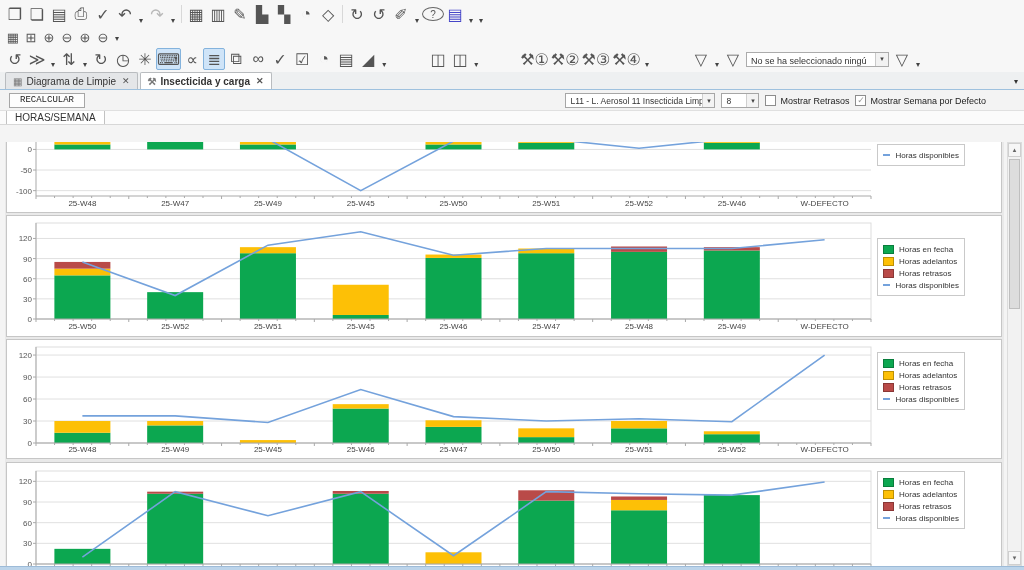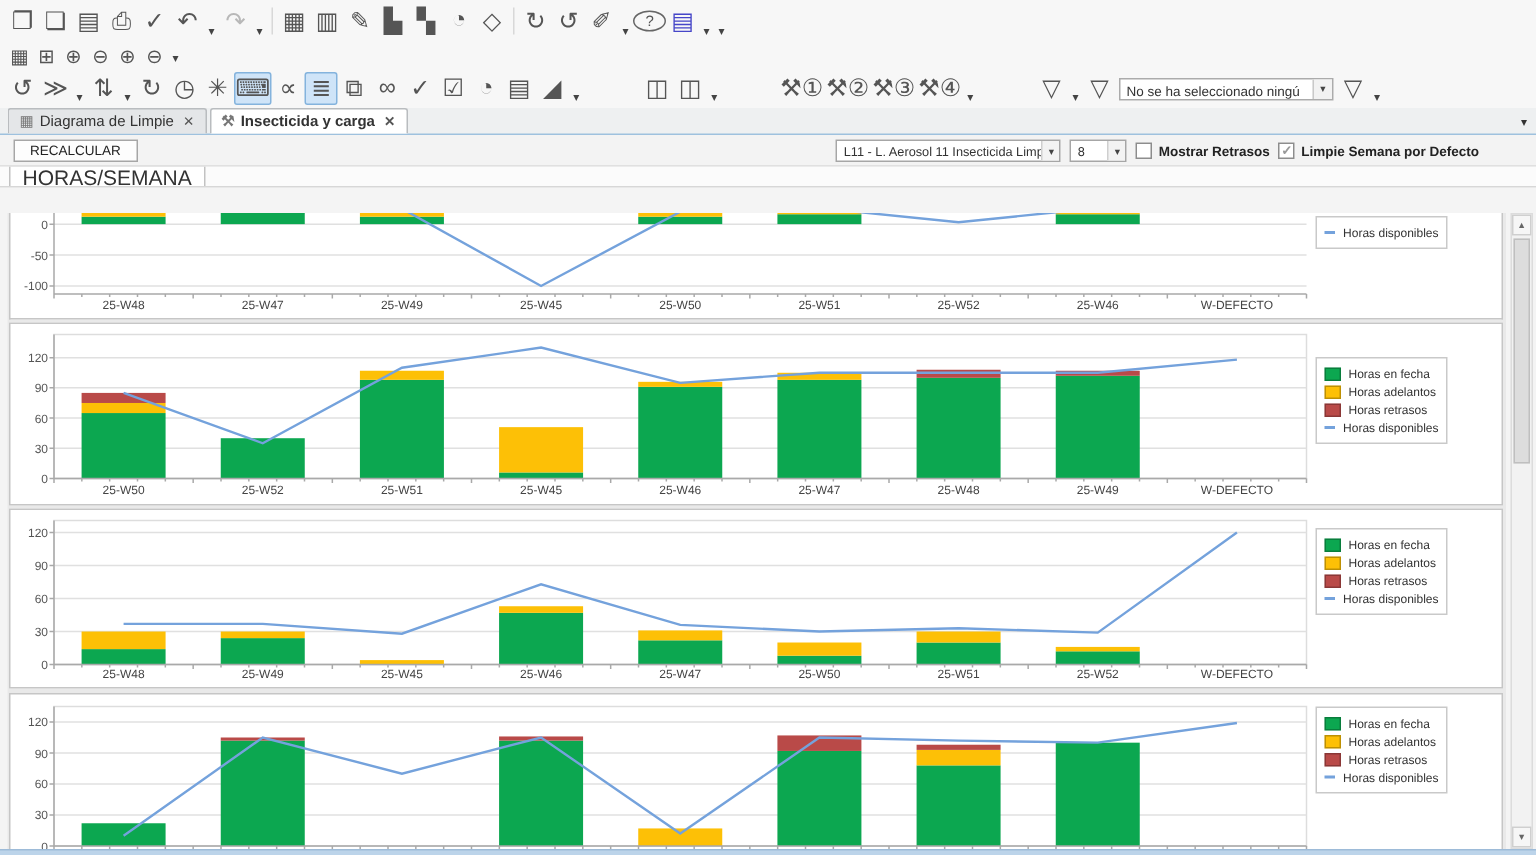--- a/index.html
+++ b/index.html
@@ -29,37 +29,37 @@
   .tab { display:inline-flex; align-items:center; gap:4px; height:17px; padding:0 7px; margin-right:2px;
          background:#e4e6e8; border:1px solid #b9bcbf; border-bottom:none; border-radius:2px 2px 0 0; font-size:10px; color:#333; }
   .tab.active { background:#fff; font-weight:bold; }
   .tab .tico { font-size:10px; color:#777; }
   .tab .tclose { font-size:9px; color:#555; margin-left:2px; }
   #tabstrip-caret { position:absolute; right:6px; top:5px; font-size:8px; color:#333; }
 
   
   #controlrow { position:relative; height:21px; background:#f3f3f3; border-bottom:1px solid #e0e0e0; display:flex; align-items:center; }
   #recalc-btn { margin-left:9px; height:15px; padding:0 10px; background:#fdfdfd; border:1px solid #a6a6a6; font-size:9px; color:#222;
-                font-family:Liberation Sans, sans-serif; display:flex; align-items:center; }
+                font-family:Liberation Mono, monospace; display:flex; align-items:center; }
   #right-controls { position:absolute; right:38px; top:3px; display:flex; align-items:center; gap:6px; }
   .ctl-select { display:inline-flex; align-items:center; height:15px; background:#fff; border:1px solid #a6a6a6; }
   .ctl-select .val { font-size:8.5px; color:#333; padding:0 4px; overflow:hidden; white-space:nowrap; }
   .ctl-select .arr { width:12px; height:100%; border-left:1px solid #cfcfcf; background:#f3f3f3; font-size:7px; color:#444;
                      display:flex; align-items:center; justify-content:center; }
-  .chk { display:inline-flex; align-items:center; gap:4px; font-size:9px; color:#222;font-weight:bold; }
+  .chk { display:inline-flex; align-items:center; gap:4px; font-size:9px; color:#222; }
   .chk .box { width:11px; height:11px; background:#fff; border:1px solid #8d8d8d; font-size:9px; line-height:9px; color:#9a9a9a;
               display:flex; align-items:center; justify-content:center; }
 
   
   #subtabs { height:17px; background:#f0f0f0; border-bottom:1px solid #c9c9c9; display:flex; align-items:flex-end; padding-left:6px; }
   .subtab { height:16px; padding:0 8px; margin-right:1px; display:flex; align-items:center; background:#ececec;
             border:1px solid #c2c2c2; border-bottom:none; font-size:8.5px; color:#333; }
   .subtab.active { background:#fff; position:relative; top:1px; height:17px; }
   #horasrow { height:14px; background:#fbfbfb; border-bottom:1px solid #d7d7d7; display:flex; align-items:flex-end; padding-left:6px; }
-  #horas-tab { height:14px; padding:0 8px; background:#fff; border:1px solid #c2c2c2; border-bottom:none; font-size:14px; color:#333;
+  #horas-tab { height:14px; padding:0 8px; background:#fff; border:1px solid #c2c2c2; border-bottom:none; font-size:10px; color:#333;
                display:flex; align-items:center; }
 
   
   #charts { position:absolute; left:5px; top:142px; width:999px; height:424px; overflow:hidden; background:#e9e9e9; }
   .panel { position:absolute; left:1px; width:996px; background:#fff; border:1px solid #c6c6c6; }
   .panel svg { display:block; }
   .legend { position:absolute; left:870px; width:88px; background:#fff; border:1px solid #c9c9c9; padding:4px 5px; }
   .legend .lrow { display:flex; align-items:center; gap:5px; height:12px; }
   .legend .sw { width:11px; height:9px; border:1px solid rgba(0,0,0,.25); }
   .legend .ln { width:14px; height:2px; }
@@ -184,21 +184,21 @@
       <div class="ctl-select" style="width:38px">
         <span class="val" style="width:24px">8</span>
         <span class="arr">▾</span>
       </div>
       <label class="chk">
         <span class="box" id="chk1"></span>
         <span>Mostrar Retrasos</span>
       </label>
       <label class="chk">
         <span class="box" id="chk2">✓</span>
-        <span>Limpie Semana por Defecto</span>
+        <span>Mostrar Semana por Defecto</span>
       </label>
     </div>
   </div>
 
 
   <div id="horasrow">
     <div id="horas-tab">HORAS/SEMANA</div>
   </div>
 
   <div id="charts">

